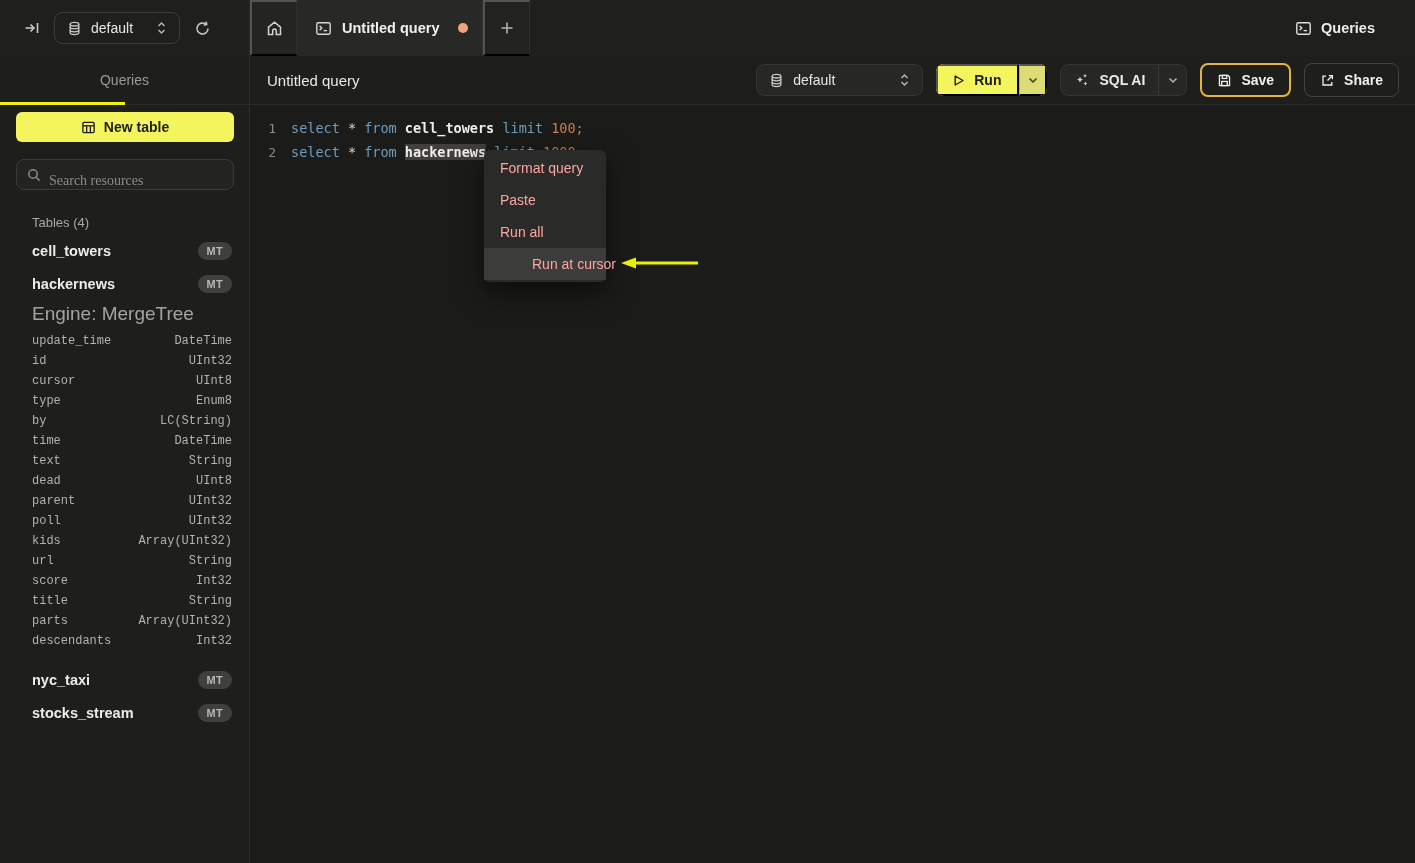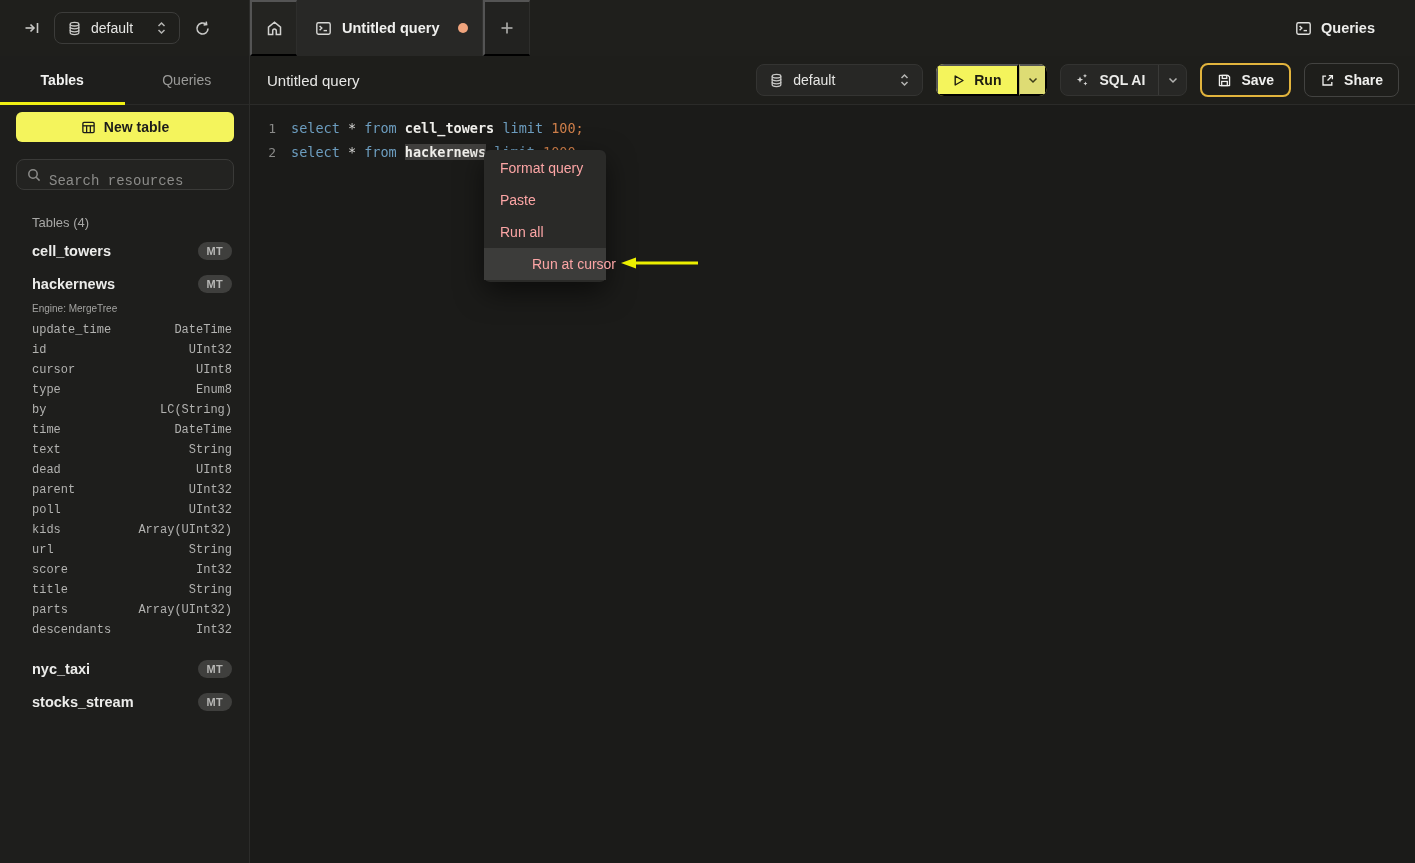--- a/index.html
+++ b/index.html
@@ -45,31 +45,31 @@
   .tab-underline { position:absolute; left:0; bottom:-1px; width:125px; height:3px; }
 
   .new-table-btn { display:flex; align-items:center; justify-content:center;
     gap:8px; margin:7px 16px 0 16px; width:218px; height:30px; border:none;
     border-radius:6px; color:#1c1c1a; font-size:14px; font-weight:600;
     cursor:pointer; }
   .search-box { display:flex; align-items:center; gap:8px; margin:17px 16px 0 16px;
     width:218px; height:31px; border:1px solid #3a3a38; border-radius:8px;
     background:#232321; padding:0 10px; }
   .search-box input { flex:1; background:transparent; border:none; outline:none;
-    color:#ffffff; font-size:14px; font-family:Liberation Mono, monospace;margin-top:12px; }
+    color:#ffffff; font-size:14px; font-family:Liberation Serif, serif;margin-top:12px; }
   .search-box input::placeholder { color:#8b8b89; }
 
   .section-label { margin:25px 0 0 32px; font-size:13px; color:#a8a8a6; }
   .table-list { margin-top:4px; }
   .table-row { display:flex; align-items:center; height:33px;
     padding:0 17px 0 32px; cursor:pointer; }
   .table-name { flex:1; font-size:14.5px; font-weight:600; color:#ececea; }
   .mt-badge { background:#3f3f3d; color:#b7b7b5; font-size:11px; font-weight:700;
     padding:3px 9px; border-radius:10px; letter-spacing:.3px; }
-  .engine-row { padding:3px 17px 6px 32px; font-size:10px; color:#a3a3a1; }
+  .engine-row { padding:3px 17px 6px 32px; font-size:19px; color:#a3a3a1; }
   .col-row { display:flex; align-items:center; height:20px; padding:0 17px 0 32px;
     font-family:Liberation Mono, monospace; font-size:12px; color:#b2b2b0; }
   .col-name { flex:1; }
   .col-type { text-align:right; }
   .col-gap { height:12px; }
 
   
   .main { position:absolute; top:56px; left:250px; width:1165px; height:807px; }
   .query-header { height:49px; background:#1e1e1b; border-bottom:1px solid #2b2b29;
     display:flex; align-items:center; padding:0 16px 0 17px; }
@@ -204,21 +204,20 @@
         <polyline points="4.6,6 6.8,8.1 4.6,10.2"></polyline>
           <line x1="8.6" y1="10.6" x2="12" y2="10.6"></line>
       </svg>
     </span>
     <span>Queries</span>
   </button>
 </div>
 
 <div class="sidebar">
   <div class="sidebar-tabs">
-    <button class="sidebar-tab active">Tables</button>
     <button class="sidebar-tab inactive">Queries</button>
     <div class="tab-underline" style="background:#f0f014"></div>
   </div>
 
   <button class="new-table-btn" style="background:#f4f45c">
     <span>
       <svg width="15" height="15" viewBox="0 0 16 16" fill="none" stroke="#1c1c1a" stroke-width="1.4">
         <rect x="2" y="2.6" width="12" height="10.8" rx="1.2"></rect>
         <line x1="2" y1="6.2" x2="14" y2="6.2"></line>
           <line x1="6" y1="6.2" x2="6" y2="13.4"></line>

